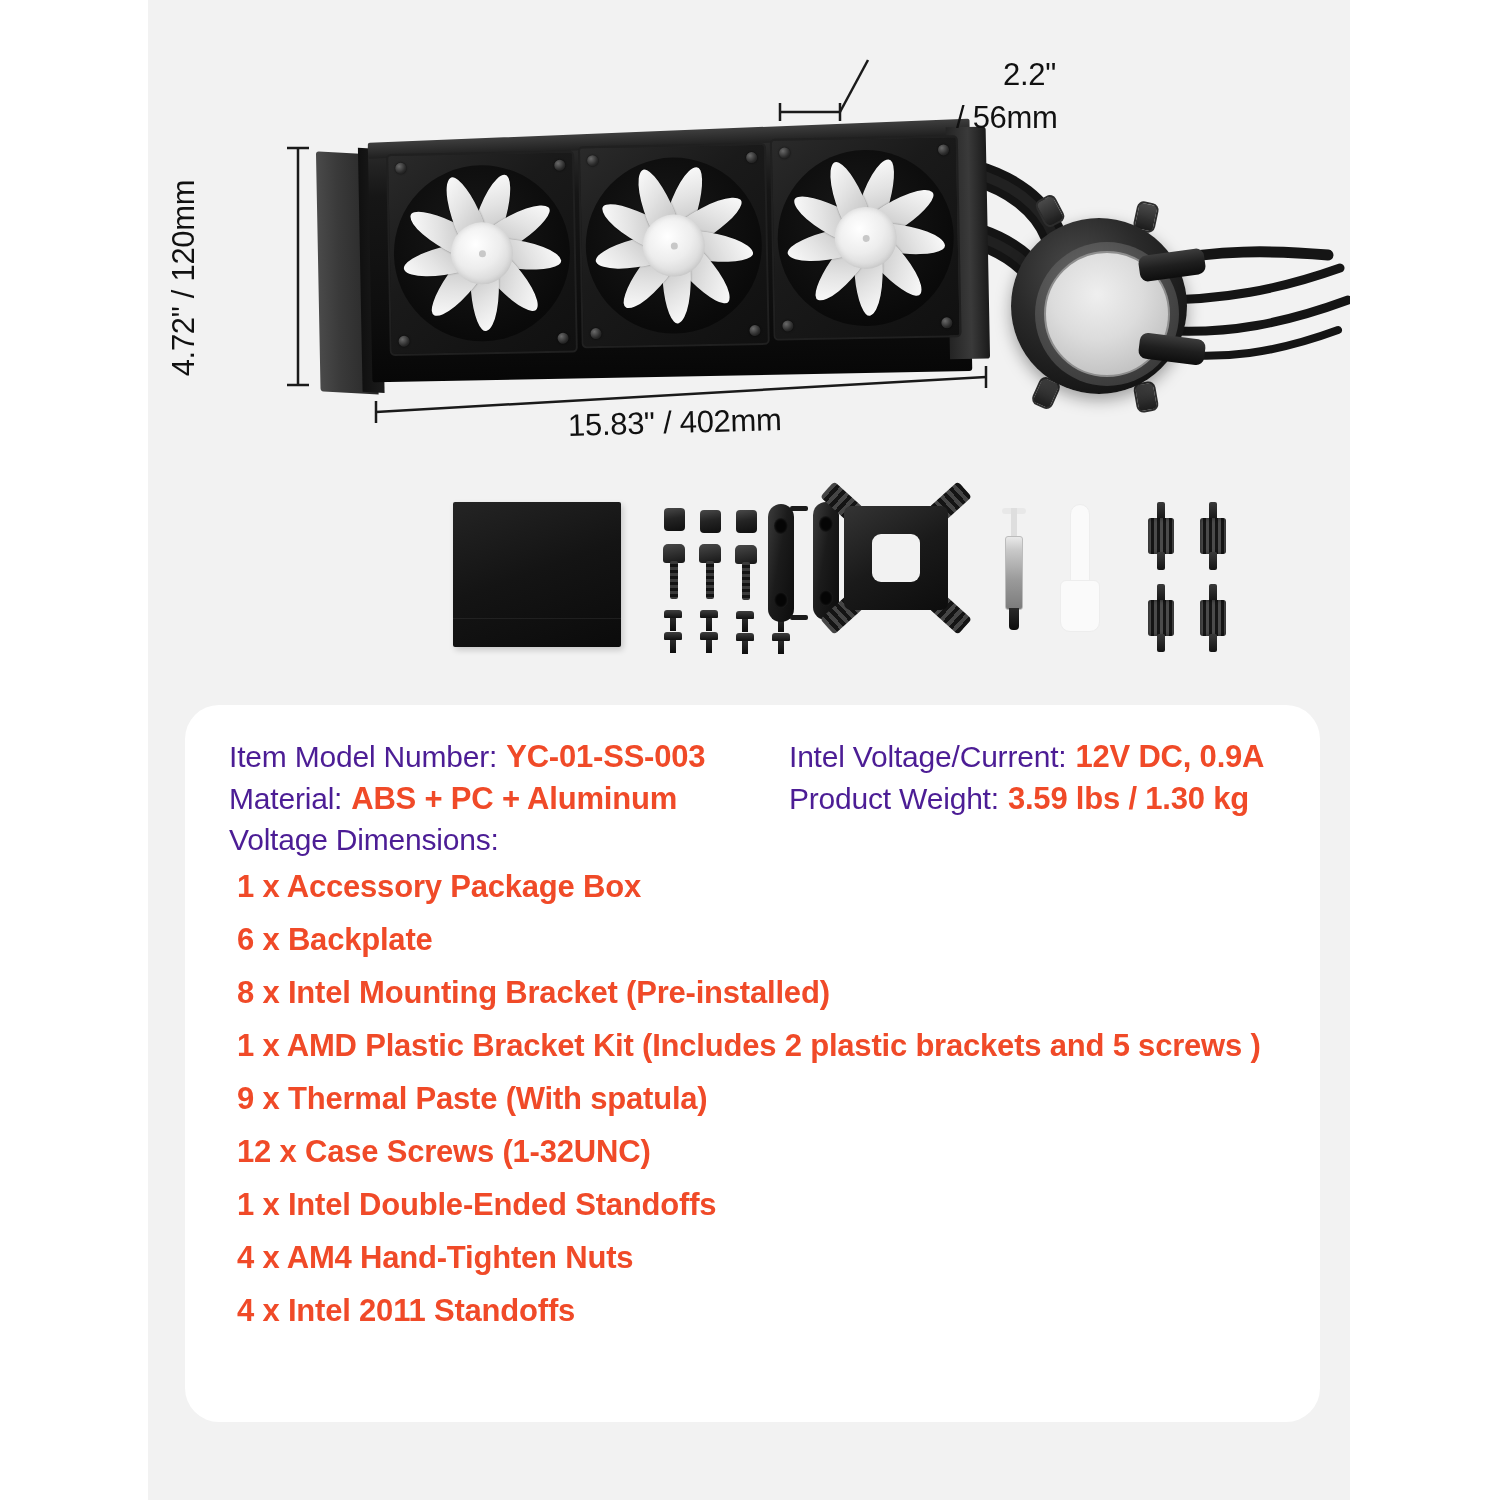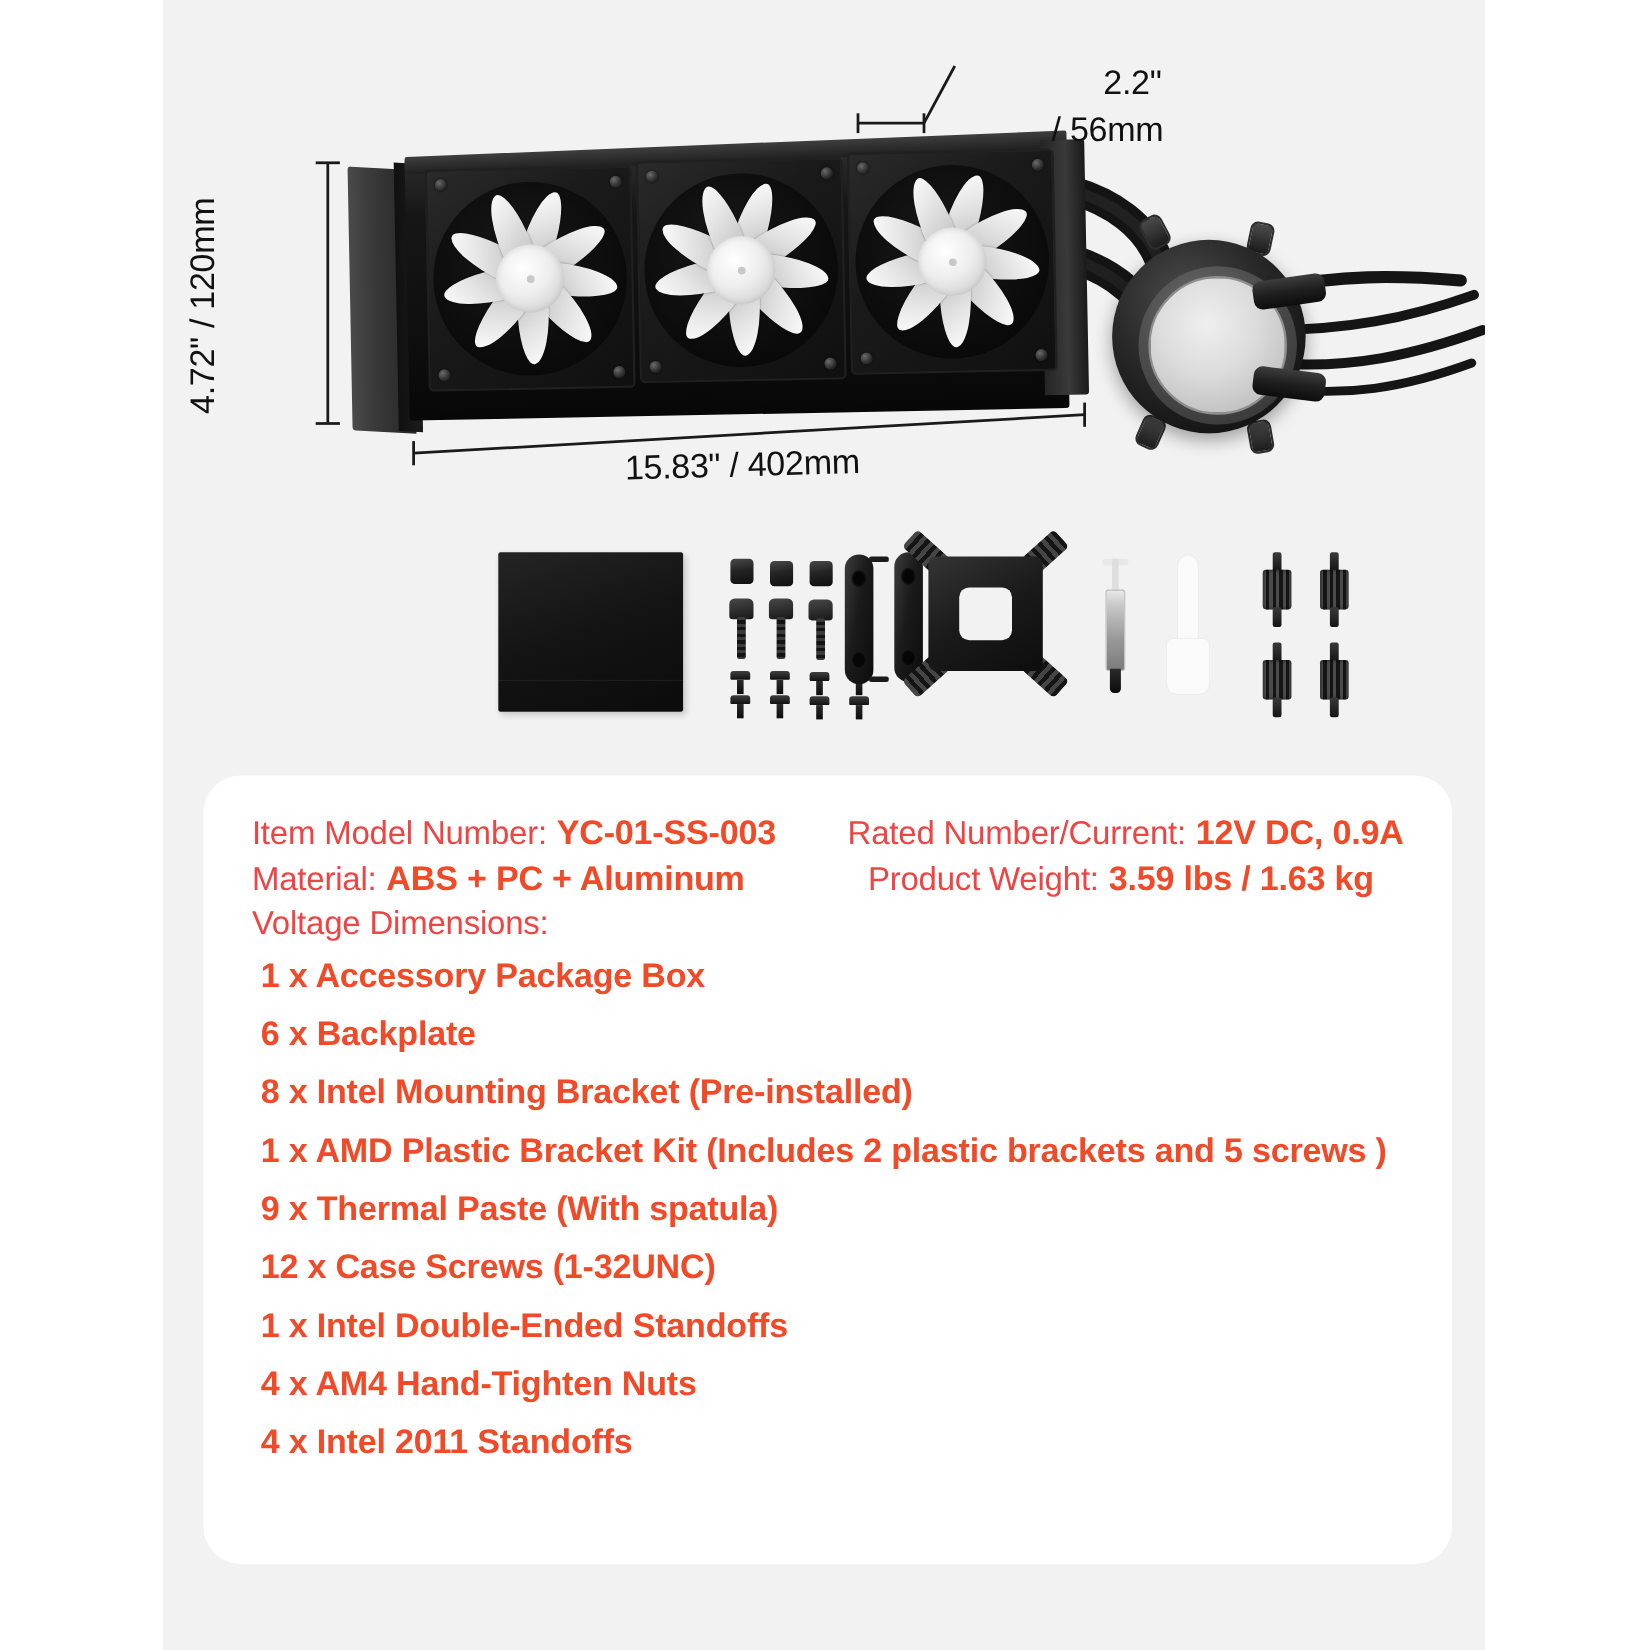--- a/index.html
+++ b/index.html
@@ -436,21 +436,21 @@
     padding: 34px 44px 20px 44px;
   }
   .spec-row {
     display: flex;
     align-items: baseline;
     margin-bottom: 6px;
   }
   .spec-pair { display: flex; align-items: baseline; }
   .spec-pair.left  { width: 560px; }
   .lbl {
-    color: #ef4444;
+    color: #4c1d95;
     font-size: 30px;
     font-weight: 400;
     white-space: nowrap;
     letter-spacing: -0.2px;
   }
   .val {
     color: #f04a28;
     font-size: 31px;
     font-weight: 700;
     white-space: nowrap;
@@ -690,33 +690,33 @@
   </div>
 
   <div id="spec-card">
 
     <div class="spec-row">
       <div class="spec-pair left">
         <span class="lbl">Item Model Number:</span>
         <span class="val">YC-01-SS-003</span>
       </div>
       <div class="spec-pair">
-        <span class="lbl">Rated Number/Current:</span>
+        <span class="lbl">Intel Voltage/Current:</span>
         <span class="val">12V DC, 0.9A</span>
       </div>
     </div>
 
     <div class="spec-row">
       <div class="spec-pair left">
         <span class="lbl">Material:</span>
         <span class="val">ABS + PC + Aluminum</span>
       </div>
       <div class="spec-pair">
         <span class="lbl">Product Weight:</span>
-        <span class="val">3.59 lbs / 1.63 kg</span>
+        <span class="val">3.59 lbs / 1.30 kg</span>
       </div>
     </div>
 
     <div class="spec-row full">
       <div class="spec-pair">
         <span class="lbl">Voltage Dimensions:</span>
       </div>
     </div>
 
     <ul id="included-list">

